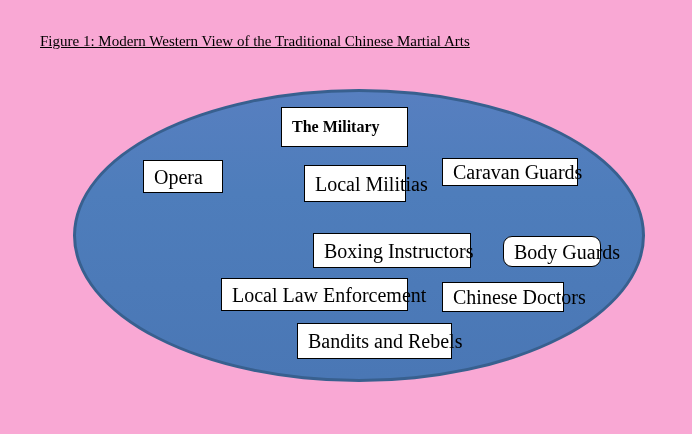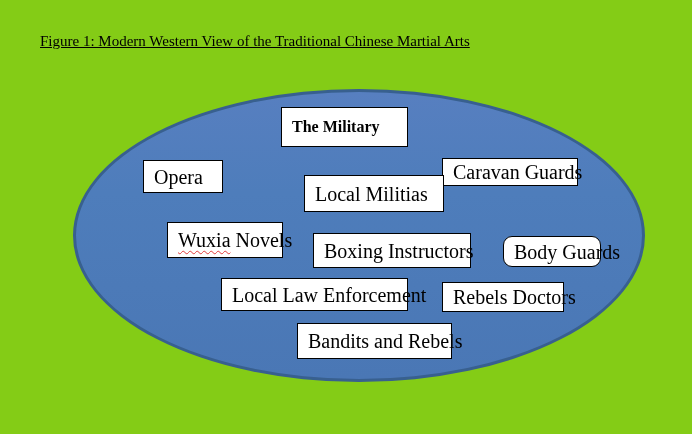--- a/index.html
+++ b/index.html
@@ -4,21 +4,21 @@
 <style>
   html, body {
     margin: 0;
     padding: 0;
     background: #ffffff;
   }
   #page {
     position: relative;
     width: 692px;
     height: 434px;
-    background: #84cc16;
+    background: #f9a8d4;
     font-family: "Liberation Serif", "DejaVu Serif", serif;
     color: #000000;
     overflow: hidden;
   }
   .figure-title {
     position: absolute;
     left: 40px;
     top: 33px;
     font-size: 15px;
     text-decoration: underline;
@@ -55,21 +55,21 @@
   .misspelled {
     text-decoration: underline wavy #e03a3a;
     text-decoration-thickness: 1px;
     text-underline-offset: 3px;
     text-decoration-skip-ink: none;
   }
   
   #box-military   { left: 281px; top: 107px; width: 127px; height: 40px; }
   #box-opera      { left: 143px; top: 160px; width:  80px; height: 33px; }
   #box-caravan    { left: 442px; top: 158px; width: 136px; height: 28px; }
-  #box-militias   { left: 304px; top: 175px; width: 140px; height: 37px; }
+  #box-militias   { left: 304px; top: 165px; width: 102px; height: 37px; }
   #box-wuxia      { left: 167px; top: 222px; width: 116px; height: 36px; }
   #box-boxing     { left: 313px; top: 233px; width: 158px; height: 35px; }
   #box-bodyguards { left: 503px; top: 236px; width:  98px; height: 31px; border-radius: 9px; }
   #box-law        { left: 221px; top: 278px; width: 187px; height: 33px; }
   #box-medical    { left: 442px; top: 282px; width: 122px; height: 30px; }
   #box-bandits    { left: 297px; top: 323px; width: 155px; height: 36px; }
 </style>
 </head>
 <body>
 
@@ -88,39 +88,34 @@
   </div>
 
   <div id="box-caravan" class="label-box">
     <span>Caravan Guards</span>
   </div>
 
   <div id="box-militias" class="label-box">
     <span>Local Militias</span>
   </div>
 
-  <div id="box-wuxia" class="label-box">
-    <span>
-      <span class="misspelled">Wuxia</span><span> Novels</span>
-    </span>
-  </div>
 
   <div id="box-boxing" class="label-box">
     <span>Boxing Instructors</span>
   </div>
 
   <div id="box-bodyguards" class="label-box">
     <span>Body Guards</span>
   </div>
 
   <div id="box-law" class="label-box">
     <span>Local Law Enforcement</span>
   </div>
 
   <div id="box-medical" class="label-box">
-    <span>Rebels Doctors</span>
+    <span>Chinese Doctors</span>
   </div>
 
   <div id="box-bandits" class="label-box">
     <span>Bandits and Rebels</span>
   </div>
 
 </div>
 
 </body></html>

